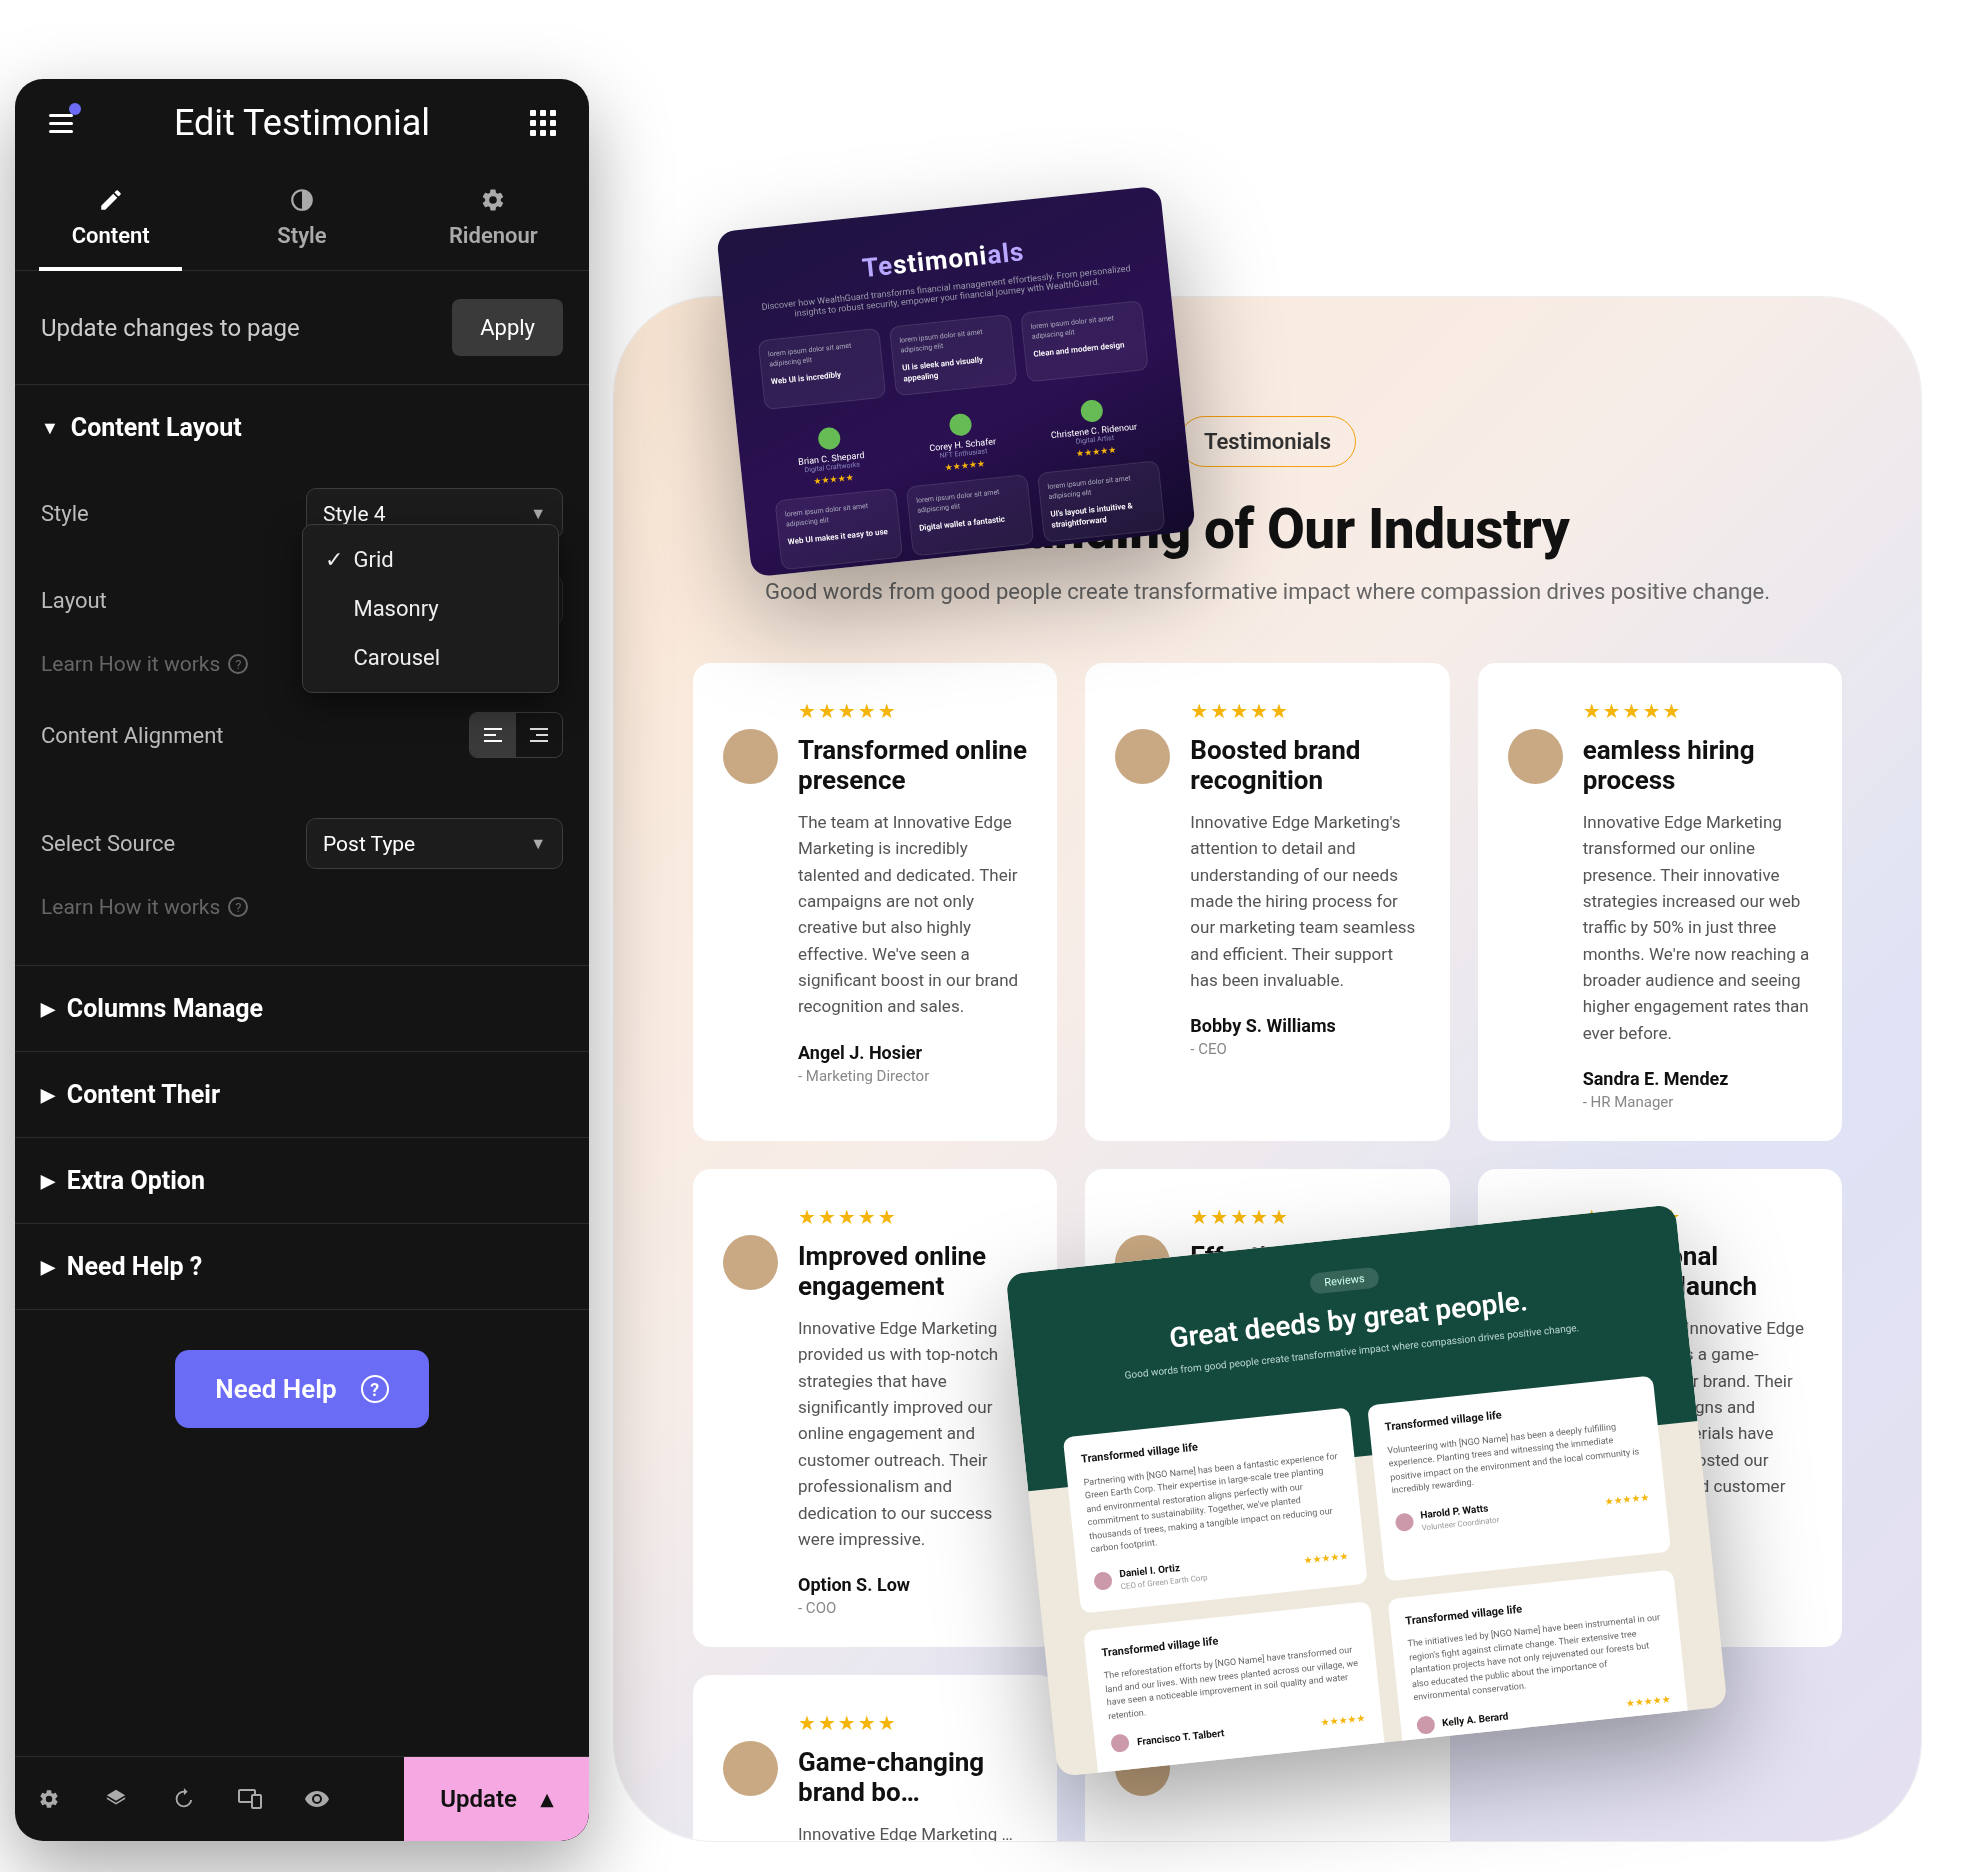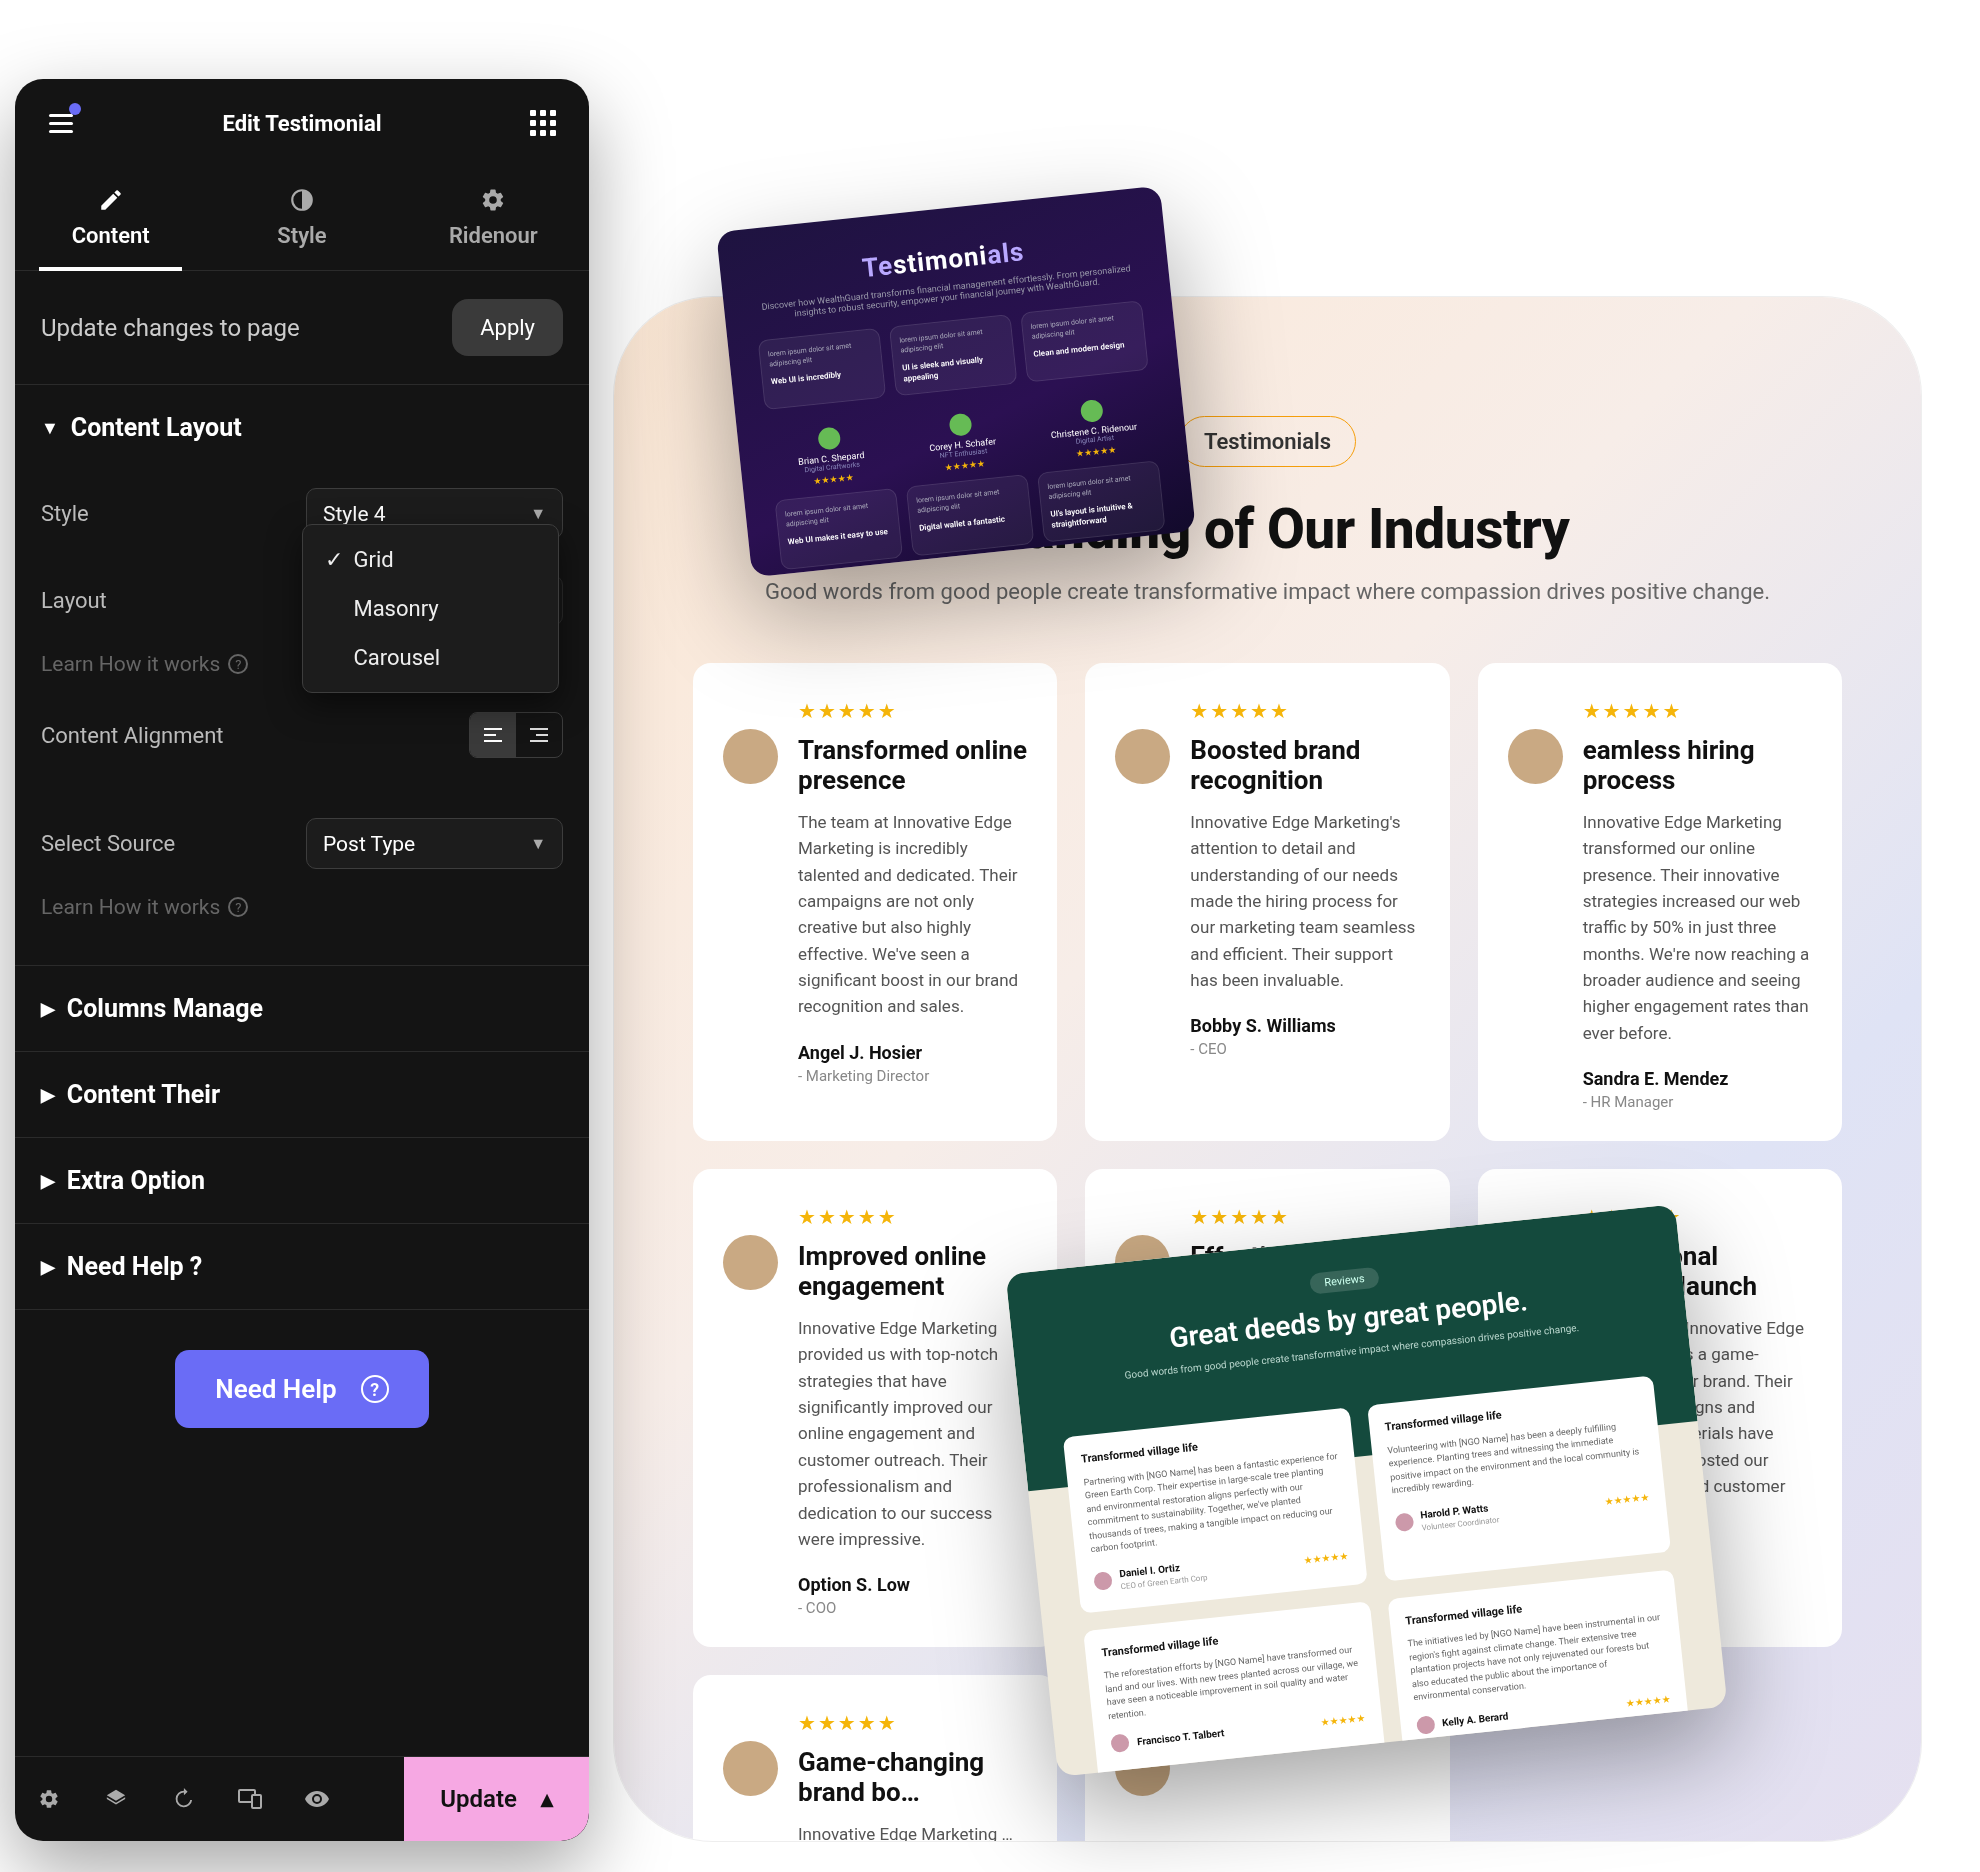--- a/index.html
+++ b/index.html
@@ -20,37 +20,37 @@
 .stars { color:#f5b50a; font-size:20px; letter-spacing:2px; }
 .tcard-title { font-weight:700; margin-top:12px; font-size:26px; color:#111; }
 .tcard-text { margin-top:14px; font-size:17px; line-height:1.55; color:#555; }
 .tcard-name { margin-top:22px; font-weight:700; font-size:18px; color:#111; }
 .tcard-role { font-size:15px; color:#888; margin-top:4px; }
 
 
 .panel { position:absolute; left:15px; top:79px; width:574px; height:1762px; background:#141414; border-radius:28px; color:#eee; display:flex; flex-direction:column; overflow:hidden; box-shadow:0 30px 79px rgba(0,0,0,.35); z-index:50; }
 .panel-header { display:flex; align-items:center; justify-content:space-between; padding:22px 24px; }
 .hbtn { width:44px; height:44px; display:flex; align-items:center; justify-content:center; cursor:pointer; position:relative; }
-.panel-title { font-size:22px; font-weight:700; color:#fff; }
+.panel-title { font-size:36px; font-weight:400; color:#fff; }
 .ham-bar,.ham-bar::before,.ham-bar::after { content:""; display:block; width:24px; height:3px; background:#fff; border-radius:2px; position:relative; }
 .ham-bar::before { position:absolute; top:-8px; }
 .ham-bar::after { position:absolute; top:8px; }
 .dot-badge { position:absolute; top:2px; right:2px; width:12px; height:12px; border-radius:50%; background:#6a6cf6; }
 .grid9 { display:grid; grid-template-columns:repeat(3,6px); grid-template-rows:repeat(3,6px); gap:4px; }
 .grid9 span { background:#fff; border-radius:1px; }
 
 .tabs { display:flex; border-bottom:1px solid #2b2b2b; }
 .tab { flex:1; text-align:center; padding:20px 0 22px; cursor:pointer; color:#aaa; font-size:22px; font-weight:600; position:relative; }
 .tab.active { color:#fff; }
 .tab.active::after { content:""; position:absolute; left:24px; right:24px; bottom:-1px; height:4px; background:#fff; }
 .tab-icon { display:block; margin:0 auto 10px; width:26px; height:26px; }
 
 .apply-row { display:flex; align-items:center; justify-content:space-between; padding:28px 26px; border-bottom:1px solid #2b2b2b; }
 .apply-text { font-size:24px; color:#ccc; }
-.apply-btn { background:#3a3a3a; color:#fff; padding:16px 28px; border-radius:16px; font-size:22px; cursor:pointer; border:none; }
+.apply-btn { background:#3a3a3a; color:#fff; padding:16px 28px; border-radius:8px; font-size:22px; cursor:pointer; border:none; }
 
 .section { border-bottom:1px solid #2b2b2b; }
 .section-hdr { display:flex; align-items:center; gap:12px; padding:28px 26px; cursor:pointer; font-size:25px; font-weight:700; color:#fff; }
 .section-hdr .caret { font-size:18px; }
 .section-body { padding:0 26px 28px; }
 
 .form-row { display:flex; align-items:center; justify-content:space-between; padding:18px 0; }
 .form-label { color:#bbb; font-size:22px; }
 .select { flex:0 0 257px; height:51px; border:1px solid #3d3d3d; border-radius:10px; background:#1c1c1c; color:#fff; display:flex; align-items:center; justify-content:space-between; padding:0 16px; font-size:21px; cursor:pointer; }
 .select .chev { font-size:16px; color:#aaa; }

